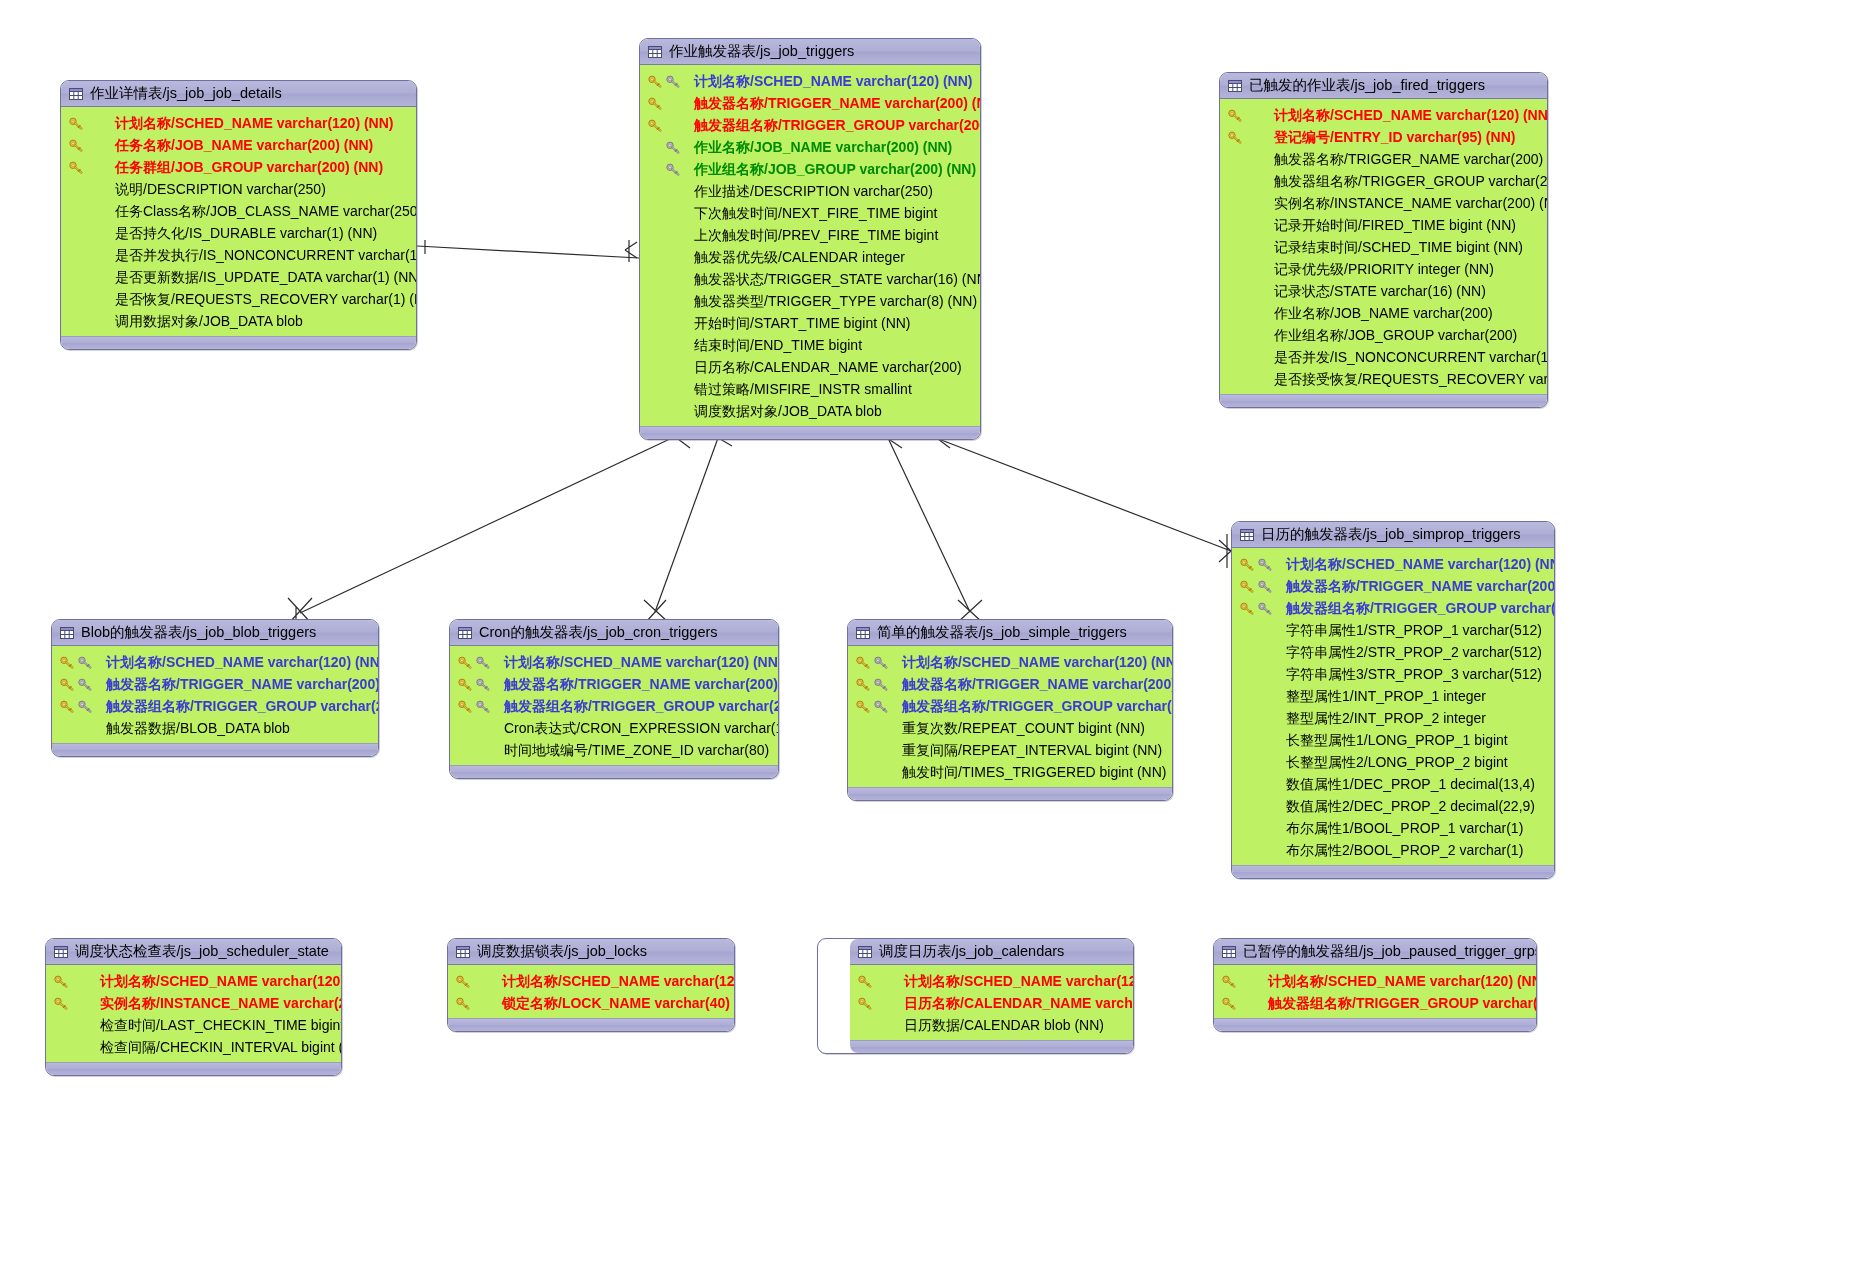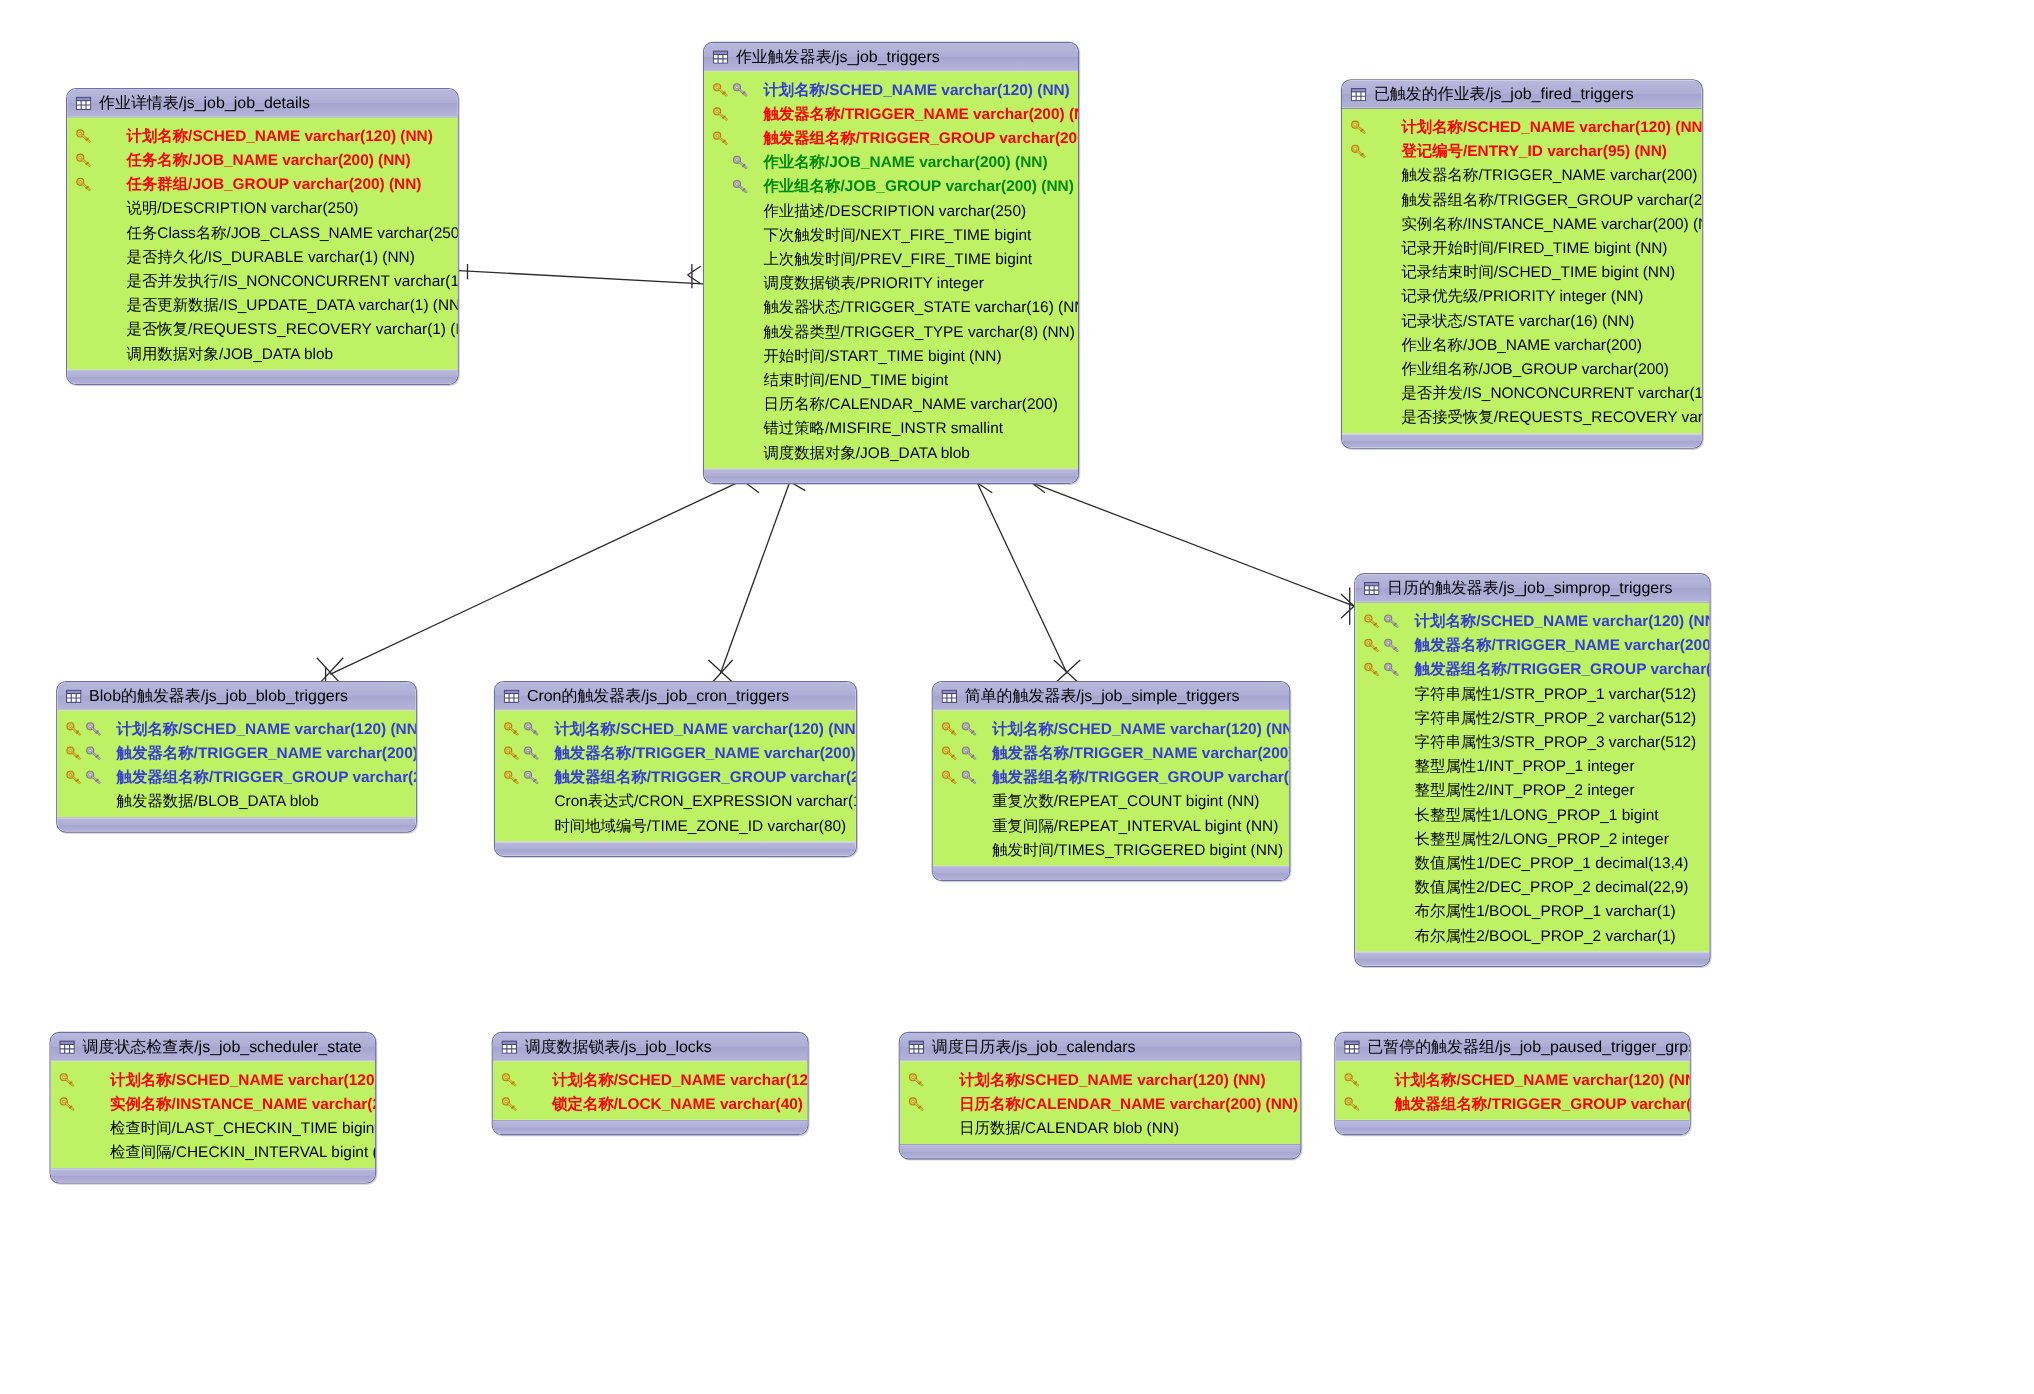--- a/index.html
+++ b/index.html
@@ -320,21 +320,21 @@
             <span class="spacer"></span>
             <span class="spacer"></span>
           </span>
           <span class="label">上次触发时间/PREV_FIRE_TIME bigint</span>
         </div>
         <div class="attr">
           <span class="keys">
             <span class="spacer"></span>
             <span class="spacer"></span>
           </span>
-          <span class="label">调度数据锁表/PRIORITY integer</span>
+          <span class="label">触发器优先级/CALENDAR integer</span>
         </div>
         <div class="attr">
           <span class="keys">
             <span class="spacer"></span>
             <span class="spacer"></span>
           </span>
           <span class="label">触发器状态/TRIGGER_STATE varchar(16) (NN)</span>
         </div>
         <div class="attr">
           <span class="keys">
@@ -630,21 +630,21 @@
             <span class="spacer"></span>
             <span class="spacer"></span>
           </span>
           <span class="label">长整型属性1/LONG_PROP_1 bigint</span>
         </div>
         <div class="attr">
           <span class="keys">
             <span class="spacer"></span>
             <span class="spacer"></span>
           </span>
-          <span class="label">长整型属性2/LONG_PROP_2 integer</span>
+          <span class="label">长整型属性2/LONG_PROP_2 bigint</span>
         </div>
         <div class="attr">
           <span class="keys">
             <span class="spacer"></span>
             <span class="spacer"></span>
           </span>
           <span class="label">数值属性1/DEC_PROP_1 decimal(13,4)</span>
         </div>
         <div class="attr">
           <span class="keys">
@@ -1077,21 +1077,21 @@
               </svg>
             </span>
             <span class="spacer"></span>
           </span>
           <span class="label">锁定名称/LOCK_NAME varchar(40) (NN)</span>
         </div>
       </div>
     <div class="foot"></div>
   </div>
 
-  <div class="entity" style="left: 817px; top: 938px; width: 366px;">
+  <div class="entity" style="left: 817px; top: 938px; width: 317px; padding-left: 32px;">
     <div class="title">
       <span class="tbl-icon">
         <svg width="14" height="12" viewBox="0 0 14 12">
             <rect x="0.5" y="0.5" width="13" height="11" fill="#ffffff" stroke="#4a4a7a"></rect>
             <rect x="0.5" y="0.5" width="13" height="3" fill="#8e8ec4" stroke="#4a4a7a"></rect>
             <line x1="4.8" y1="3.5" x2="4.8" y2="11.5" stroke="#4a4a7a"></line>
             <line x1="9.2" y1="3.5" x2="9.2" y2="11.5" stroke="#4a4a7a"></line>
             <line x1="0.5" y1="7.5" x2="13.5" y2="7.5" stroke="#4a4a7a"></line>
           </svg>
       </span>

